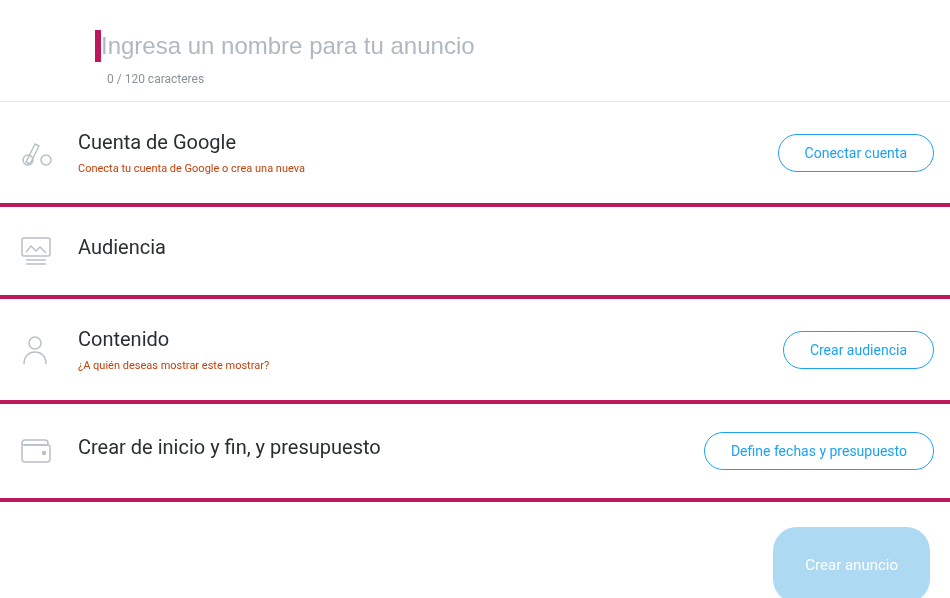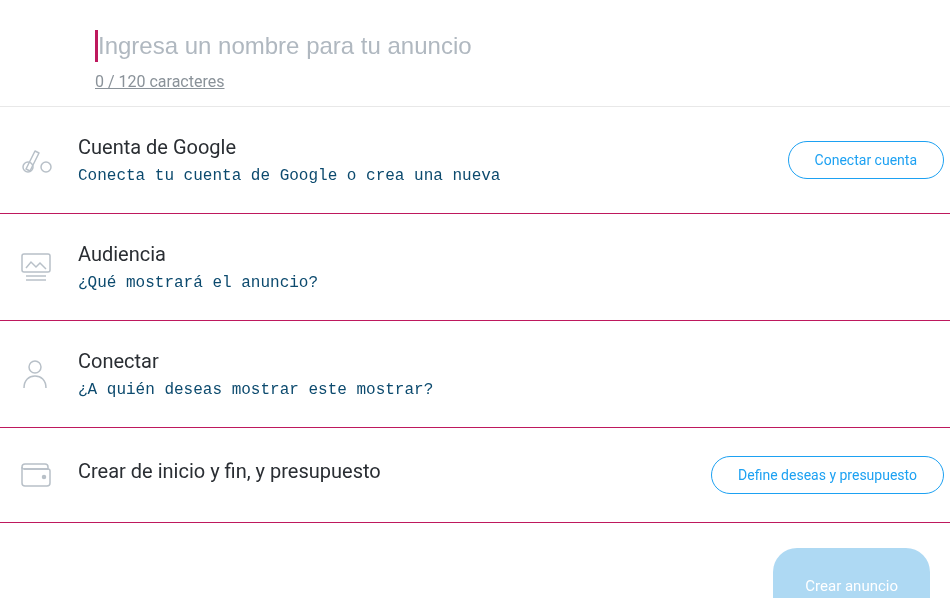--- a/index.html
+++ b/index.html
@@ -21,41 +21,40 @@
     }
     
     .name-input {
       border: none;
       outline: none;
       font-size: 24px;
       font-weight: 400;
       color: #333;
       width: 100%;
       padding: 2px 0;
-      border-left: 3px solid #be185d;
+      border-left: 6px solid #be185d;
     }
     
     .name-input::placeholder {
       color: #b0b8c0;
       font-weight: 400;
     }
     
     .char-counter {
-      font-size: 16px;
+      font-size: 12px;
       color: #8a9299;
       margin-top: 10px;
-      margin-left: 0;
-      text-decoration: underline;
+      margin-left: 12px;
     }
     
     .section-row {
       display: flex;
       align-items: center;
-      padding: 28px 6px 28px 18px;
-      border-bottom: 1px solid #be185d;
+      padding: 28px 16px 28px 18px;
+      border-bottom: 4px solid #be185d;
     }
     
     .section-icon {
       width: 60px;
       display: flex;
       align-items: center;
       justify-content: flex-start;
       padding-left: 2px;
     }
     
@@ -70,23 +69,22 @@
     }
     
     .section-title {
       font-size: 20px;
       font-weight: 400;
       color: #2a2e33;
       margin-bottom: 8px;
     }
     
     .section-subtitle {
-      font-size: 16px;
-      color: #0c4a6e;
-      font-family: Liberation Mono, monospace;
+      font-size: 11px;
+      color: #c2410c;
     }
     
     .section-action {
       display: flex;
     }
     
     .outline-button {
       background: #ffffff;
       border: 1px solid #1da1f2;
       color: #1da1f2;
@@ -144,48 +142,50 @@
   <div class="section-icon">
     <svg width="32" height="30" viewBox="0 0 32 30">
       <rect x="2" y="2" width="28" height="18" rx="2"></rect>
       <path d="M 6 16 L 11 10 L 16 15 L 20 11 L 26 17"></path>
       <line x1="6" y1="24" x2="26" y2="24"></line>
       <line x1="6" y1="28" x2="26" y2="28"></line>
     </svg>
   </div>
   <div class="section-content">
     <div class="section-title">Audiencia</div>
-    <div class="section-subtitle">¿Qué mostrará el anuncio?</div>
   </div>
 </div>
 
 <div class="section-row">
   <div class="section-icon">
     <svg width="30" height="32" viewBox="0 0 30 32">
       <circle cx="15" cy="9" r="6"></circle>
       <path d="M 4 30 C 4 22 9 18 15 18 C 21 18 26 22 26 30"></path>
     </svg>
   </div>
   <div class="section-content">
-    <div class="section-title">Conectar</div>
+    <div class="section-title">Contenido</div>
     <div class="section-subtitle">¿A quién deseas mostrar este mostrar?</div>
+  </div>
+  <div class="section-action">
+    <button class="outline-button">Crear audiencia</button>
   </div>
 </div>
 
 <div class="section-row">
   <div class="section-icon">
     <svg width="32" height="28" viewBox="0 0 32 28">
       <path d="M 2 6 C 2 4 3 3 5 3 L 25 3 C 27 3 28 4 28 6 L 28 8 L 4 8 C 3 8 2 7 2 6 Z"></path>
       <path d="M 2 6 L 2 22 C 2 24 3 25 5 25 L 27 25 C 29 25 30 24 30 22 L 30 10 C 30 9 29 8 28 8 L 4 8"></path>
       <circle cx="24" cy="16" r="1.5" fill="#b8c0c8"></circle>
     </svg>
   </div>
   <div class="section-content">
     <div class="section-title">Crear de inicio y fin, y presupuesto</div>
   </div>
   <div class="section-action">
-    <button class="outline-button">Define deseas y presupuesto</button>
+    <button class="outline-button">Define fechas y presupuesto</button>
   </div>
 </div>
 
 <div class="footer-section">
   <button class="primary-button">Crear anuncio</button>
 </div>
 
 </body></html>

